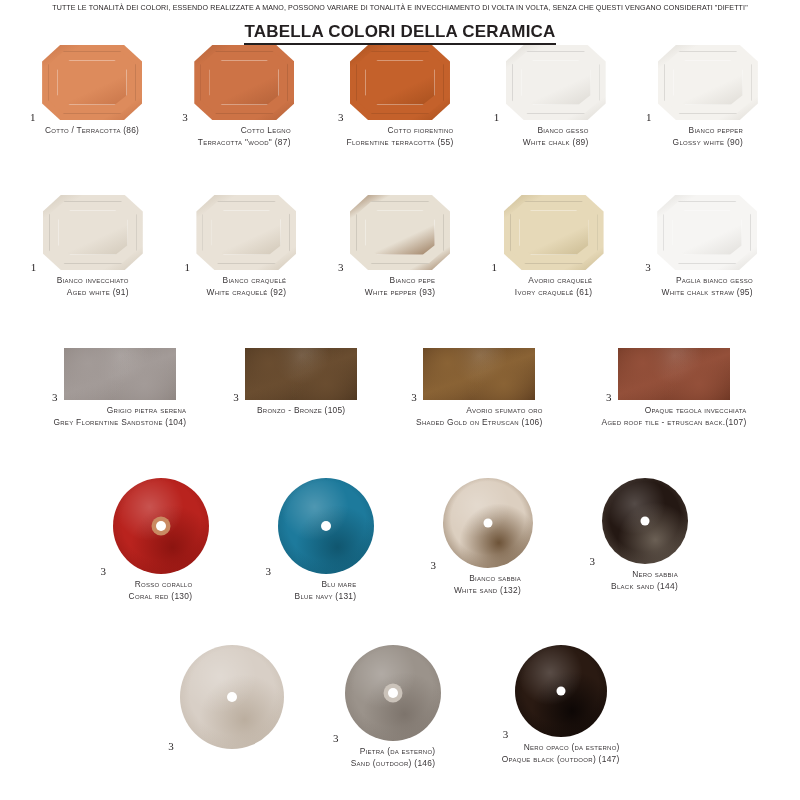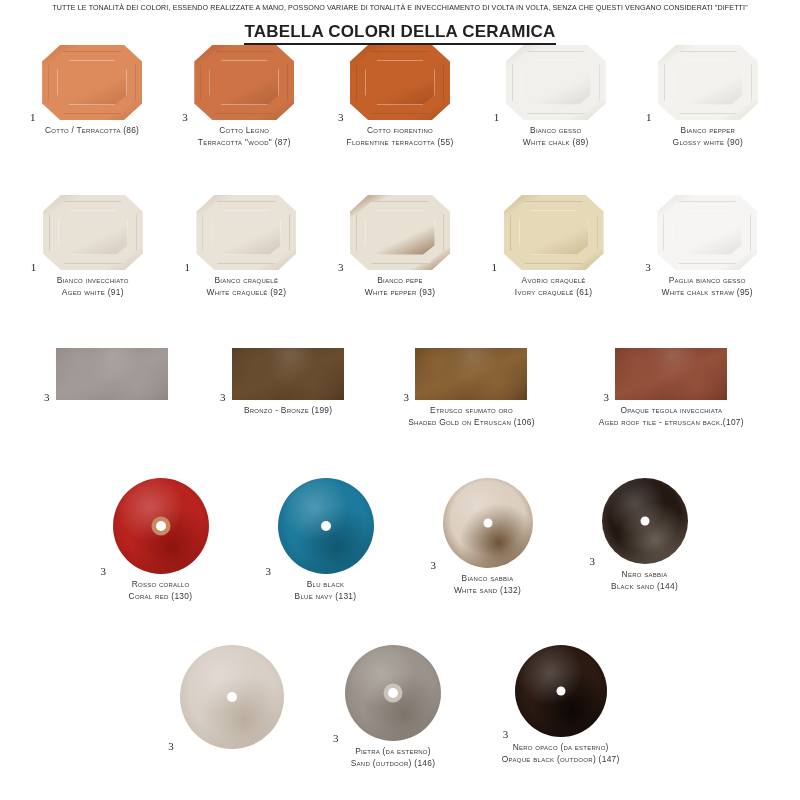--- a/index.html
+++ b/index.html
@@ -34,21 +34,21 @@
   
   .row{position:absolute;left:0;width:800px;display:flex;}
   .cell{position:relative;display:flex;flex-direction:column;align-items:center;}
   .swatch-wrap{position:relative;display:flex;align-items:flex-end;justify-content:center;}
   .badge{
     position:absolute;left:-12px;bottom:-3px;
     font-size:11px;font-family:"Liberation Serif",serif;
     color:#231f20;line-height:1;
   }
   .caption{
-    text-align:center;
+    text-align:right;
     font-size:8.4px;
     font-variant:small-caps;
     letter-spacing:.25px;
     line-height:11.5px;
     color:#3a3638;
     margin-top:5px;
     white-space:nowrap;
   }
   .caption .en{letter-spacing:.3px;}
   
@@ -236,41 +236,45 @@
   </div>
 
 <div class="row" id="row2" style="top:348px;justify-content:space-around;padding:0 24px;box-sizing:border-box;">
     <div class="cell">
       <div class="swatch-wrap">
         <div class="rect">
           <div class="tex" style="background: radial-gradient(circle at 22% 30%, rgb(163, 155, 152) 0%, rgba(0, 0, 0, 0) 45%), radial-gradient(circle at 72% 68%, rgb(163, 155, 152) 0%, rgba(0, 0, 0, 0) 42%), radial-gradient(circle at 50% 15%, rgba(255, 255, 255, 0.18) 0%, rgba(0, 0, 0, 0) 40%), linear-gradient(160deg, rgb(141, 132, 128) 0%, rgb(163, 155, 152) 50%, rgb(141, 132, 128) 100%);"></div>
         </div>
         <div class="badge">3</div>
       </div>
+      <div class="caption">
+        <div>Grigio pietra serena</div>
+        <div class="en">Grey Florentine Sandstone (104)</div>
+      </div>
     </div>
     <div class="cell">
       <div class="swatch-wrap">
         <div class="rect">
           <div class="tex" style="background: radial-gradient(circle at 22% 30%, rgb(106, 77, 48) 0%, rgba(0, 0, 0, 0) 45%), radial-gradient(circle at 72% 68%, rgb(106, 77, 48) 0%, rgba(0, 0, 0, 0) 42%), radial-gradient(circle at 50% 15%, rgba(255, 255, 255, 0.18) 0%, rgba(0, 0, 0, 0) 40%), linear-gradient(160deg, rgb(77, 54, 32) 0%, rgb(106, 77, 48) 50%, rgb(77, 54, 32) 100%);"></div>
         </div>
         <div class="badge">3</div>
       </div>
       <div class="caption">
-        <div>Bronzo - Bronze (199)</div>
+        <div>Bronzo - Bronze (105)</div>
       </div>
     </div>
     <div class="cell">
       <div class="swatch-wrap">
         <div class="rect">
           <div class="tex" style="background: radial-gradient(circle at 22% 30%, rgb(138, 99, 53) 0%, rgba(0, 0, 0, 0) 45%), radial-gradient(circle at 72% 68%, rgb(138, 99, 53) 0%, rgba(0, 0, 0, 0) 42%), radial-gradient(circle at 50% 15%, rgba(255, 255, 255, 0.18) 0%, rgba(0, 0, 0, 0) 40%), linear-gradient(160deg, rgb(93, 61, 32) 0%, rgb(138, 99, 53) 50%, rgb(93, 61, 32) 100%);"></div>
         </div>
         <div class="badge">3</div>
       </div>
       <div class="caption">
-        <div>Etrusco sfumato oro</div>
+        <div>Avorio sfumato oro</div>
         <div class="en">Shaded Gold on Etruscan (106)</div>
       </div>
     </div>
     <div class="cell">
       <div class="swatch-wrap">
         <div class="rect">
           <div class="tex" style="background: radial-gradient(circle at 22% 30%, rgb(148, 80, 58) 0%, rgba(0, 0, 0, 0) 45%), radial-gradient(circle at 72% 68%, rgb(148, 80, 58) 0%, rgba(0, 0, 0, 0) 42%), radial-gradient(circle at 50% 15%, rgba(255, 255, 255, 0.18) 0%, rgba(0, 0, 0, 0) 40%), linear-gradient(160deg, rgb(109, 54, 35) 0%, rgb(148, 80, 58) 50%, rgb(109, 54, 35) 100%);"></div>
         </div>
         <div class="badge">3</div>
       </div>
@@ -296,21 +300,21 @@
       </div>
     </div>
     <div class="cell">
       <div class="swatch-wrap">
         <div class="disc" style="width: 96px; height: 96px; background: radial-gradient(circle at 38% 30%, rgba(255, 255, 255, 0.22) 0%, rgba(0, 0, 0, 0) 38%), radial-gradient(circle at 62% 72%, rgb(16, 86, 111) 0%, rgba(0, 0, 0, 0) 46%), radial-gradient(circle at 50% 45%, rgb(29, 122, 156) 0%, rgb(29, 122, 156) 55%, rgb(16, 86, 111) 100%);">
           <div class="hole" style="width: 10px; height: 10px;"></div>
         </div>
         <div class="badge">3</div>
       </div>
       <div class="caption">
-        <div>Blu black</div>
+        <div>Blu mare</div>
         <div class="en">Blue navy (131)</div>
       </div>
     </div>
     <div class="cell">
       <div class="swatch-wrap">
         <div class="disc" style="width: 90px; height: 90px; background: radial-gradient(circle at 38% 30%, rgba(255, 255, 255, 0.22) 0%, rgba(0, 0, 0, 0) 38%), radial-gradient(circle at 62% 72%, rgb(109, 83, 56) 0%, rgba(0, 0, 0, 0) 46%), radial-gradient(circle at 50% 45%, rgb(220, 207, 192) 0%, rgb(220, 207, 192) 55%, rgb(109, 83, 56) 100%);">
           <div class="hole" style="width: 9px; height: 9px;"></div>
         </div>
         <div class="badge">3</div>
       </div>

